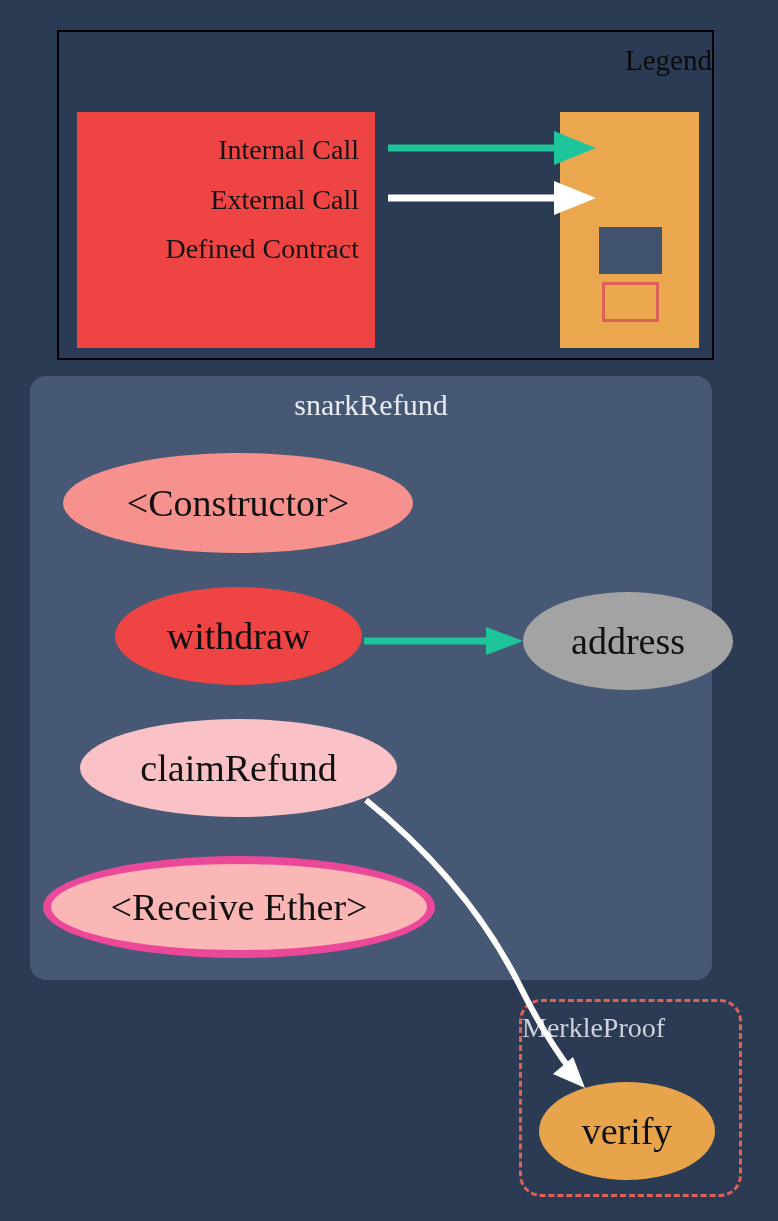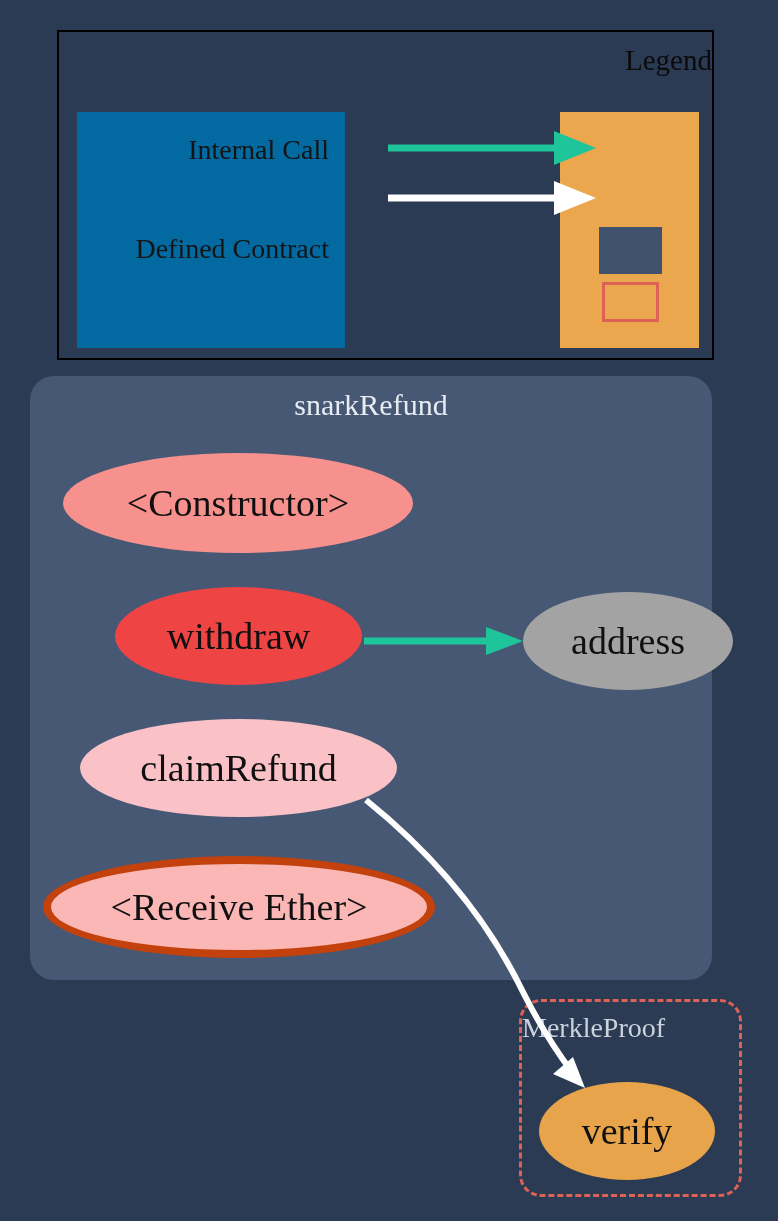--- a/index.html
+++ b/index.html
@@ -13,22 +13,22 @@
   
   .legend-box{
     position:absolute;left:57px;top:30px;width:657px;height:330px;
     border:2px solid #000;box-sizing:border-box;
   }
   .legend-title{
     position:absolute;left:0;top:12px;width:100%;
     text-align:right;font-size:29px;color:#0b0b0b;
   }
   .legend-left-panel{
-    position:absolute;left:18px;top:80px;width:268px;height:236px;
-    background:#0369a1;
+    position:absolute;left:18px;top:80px;width:298px;height:236px;
+    background:#ef4444;
   }
   .legend-row{
     position:absolute;left:0;width:100%;height:48px;
     display:flex;align-items:center;justify-content:flex-end;
     box-sizing:border-box;padding-right:16px;
     font-size:28px;color:#141414;white-space:nowrap;
   }
   .legend-right-panel{
     position:absolute;left:501px;top:80px;width:139px;height:236px;
     background:#eba74e;
@@ -37,21 +37,21 @@
     position:absolute;left:540px;top:195px;width:63px;height:47px;
     background:#41526e;
   }
   .legend-undefined-square{
     position:absolute;left:543px;top:250px;width:57px;height:40px;
     border:3px solid #dd6156;box-sizing:border-box;background:transparent;
   }
   
   .contract-defined{
     position:absolute;left:30px;top:376px;width:682px;height:604px;
-    background:#465873;border-radius:24px;
+    background:#465873;border-radius:16px;
   }
   .contract-defined-title{
     position:absolute;left:0;top:12px;width:100%;
     text-align:center;font-size:30px;color:#e8ecf2;
   }
   .contract-undefined{
     position:absolute;left:519px;top:999px;width:223px;height:198px;
     border:3px dashed #dd6156;border-radius:22px;box-sizing:border-box;
     background:transparent;
   }
@@ -63,36 +63,37 @@
   .node{
     position:absolute;border-radius:50%;
     display:flex;align-items:center;justify-content:center;
     font-size:38px;color:#101010;white-space:nowrap;
     box-sizing:border-box;
   }
   .node-constructor{left:63px;top:453px;width:350px;height:100px;background:#f7918d;}
   .node-withdraw{left:115px;top:587px;width:247px;height:98px;background:#ef4444;}
   .node-address{left:523px;top:592px;width:210px;height:98px;background:#a3a3a3;}
   .node-claimrefund{left:80px;top:719px;width:317px;height:98px;background:#fac2c7;}
-  .node-receive{left:43px;top:856px;width:392px;height:102px;background:#fbb7b5;border:8px solid #c2410c;}
+  .node-receive{left:43px;top:856px;width:392px;height:102px;background:#fbb7b5;border:8px solid #ec4899;}
   .node-verify{left:539px;top:1082px;width:176px;height:98px;background:#e8a44a;}
   
   .edge-layer{
     position:absolute;left:0;top:0;width:778px;height:1221px;
     pointer-events:none;
   }
 </style>
 </head>
 <body>
 
 <div class="legend-box">
   <div class="legend-title">Legend</div>
 
   <div class="legend-left-panel">
     <div class="legend-row" style="top:14px;">Internal Call</div>
+    <div class="legend-row" style="top:64px;">External Call</div>
     <div class="legend-row" style="top:113px;">Defined Contract</div>
   </div>
 
   <div class="legend-right-panel"></div>
   <div class="legend-defined-square"></div>
   <div class="legend-undefined-square"></div>
 </div>
 
 <div class="contract-defined">
   <div class="contract-defined-title">snarkRefund</div>

